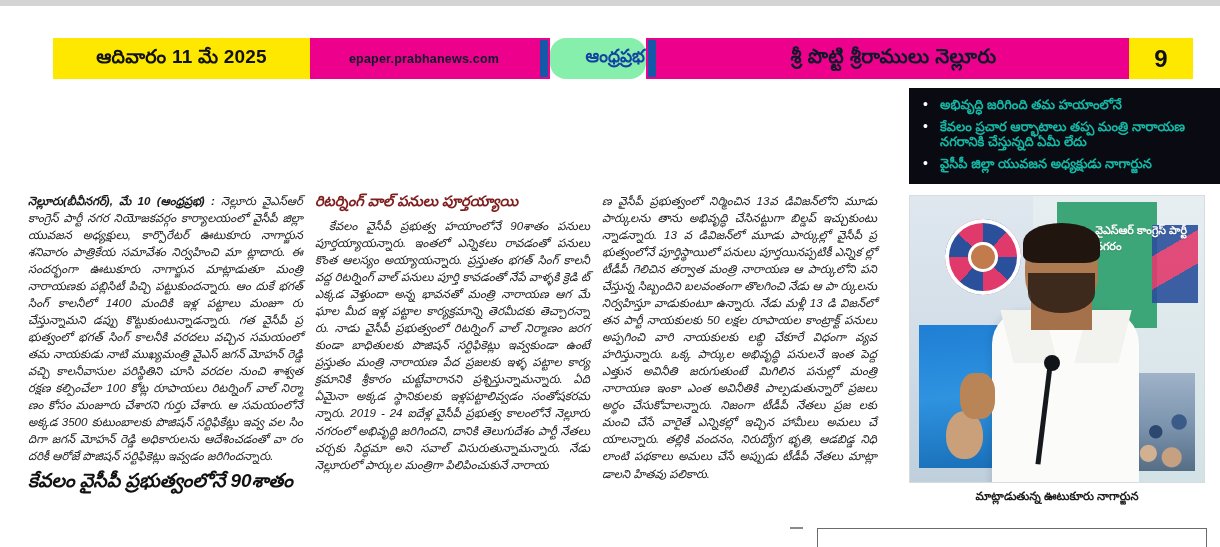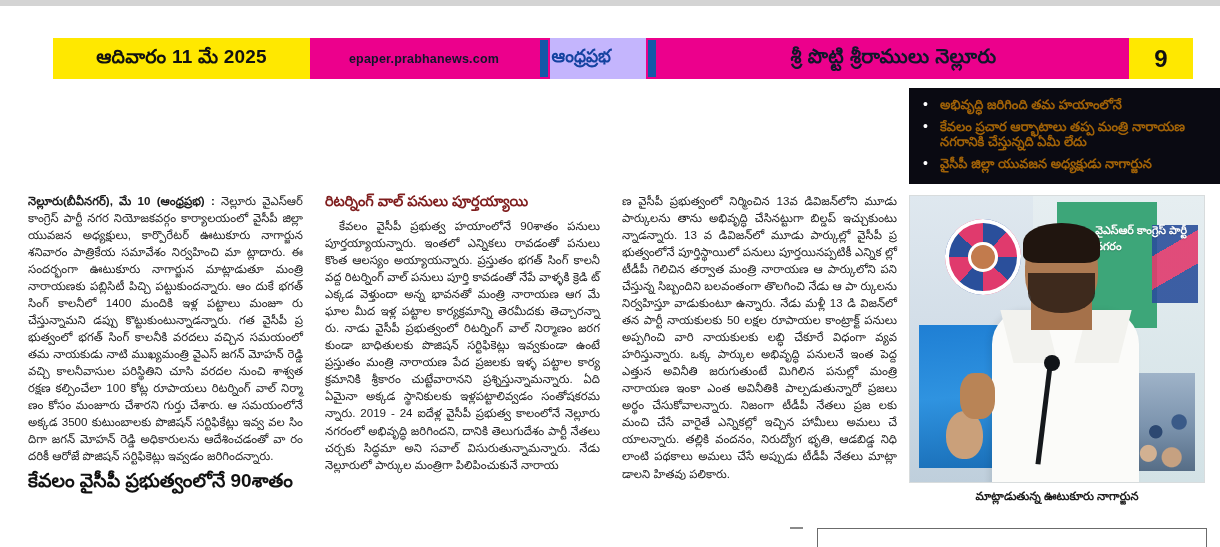--- a/index.html
+++ b/index.html
@@ -76,25 +76,26 @@
     position: relative;
   }
   .mh-rule::after {
     content: "";
     position: absolute;
     left: 2px; top: 2px;
     width: 8px; height: calc(100% - 4px);
     background: #1558a8;
   }
   .mh-logo {
-    background: #c4b5fd;
+    background: #86efac;
     flex: 0 0 96px;
     display: flex;
     align-items: center;
-    justify-content: flex-start;
+    justify-content: flex-end;
+    border-radius: 16px;
   }
   .mh-logo-text {
     font-size: 18px;
     font-weight: bold;
     color: #1442a0;
     white-space: nowrap;
     transform: scaleX(0.95);
   }
   .mh-edition {
     background: #ec008c;
@@ -153,34 +154,35 @@
     margin-bottom: 7px;
   }
   .bullet-dot {
     flex: 0 0 12px;
     color: #ffffff;
     font-size: 14px;
     line-height: 15px;
     margin-right: 5px;
   }
   .bullet-text {
-    color: #a16207;
+    color: #14b8a6;
     font-size: 13px;
     line-height: 15px;
     font-weight: 600;
   }
 
   
   .cols {
     position: absolute;
     top: 192px;
     left: 28px;
     width: 862px;
     display: flex;
-    gap: 22px;
+    gap: 12px;
+    font-style: italic;
   }
   .col {
     width: 275px;
     flex: 0 0 275px;
   }
   .subhead {
     font-size: 14.5px;
     font-weight: bold;
     color: #7f1d1d;
     line-height: 1.25;

